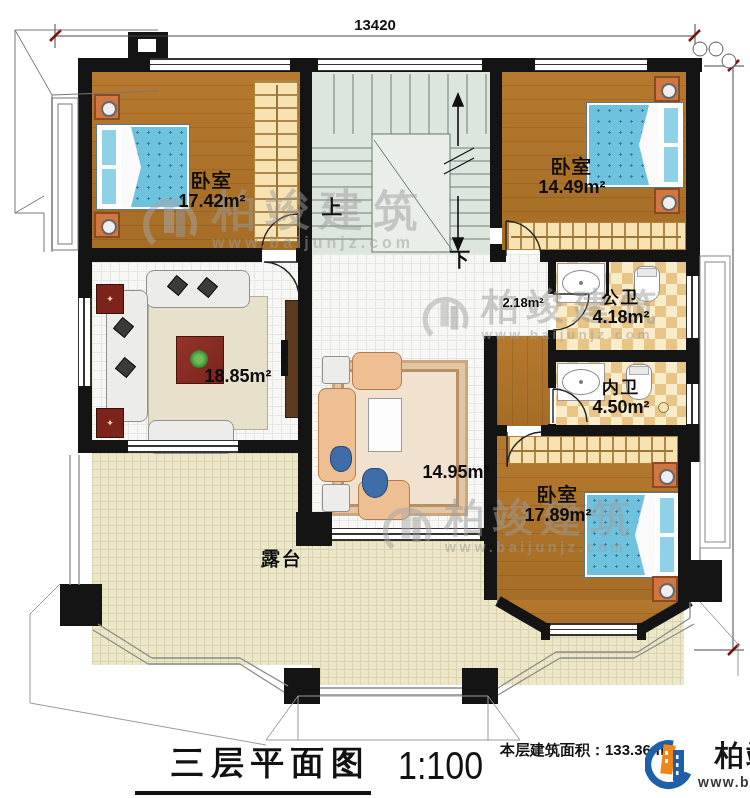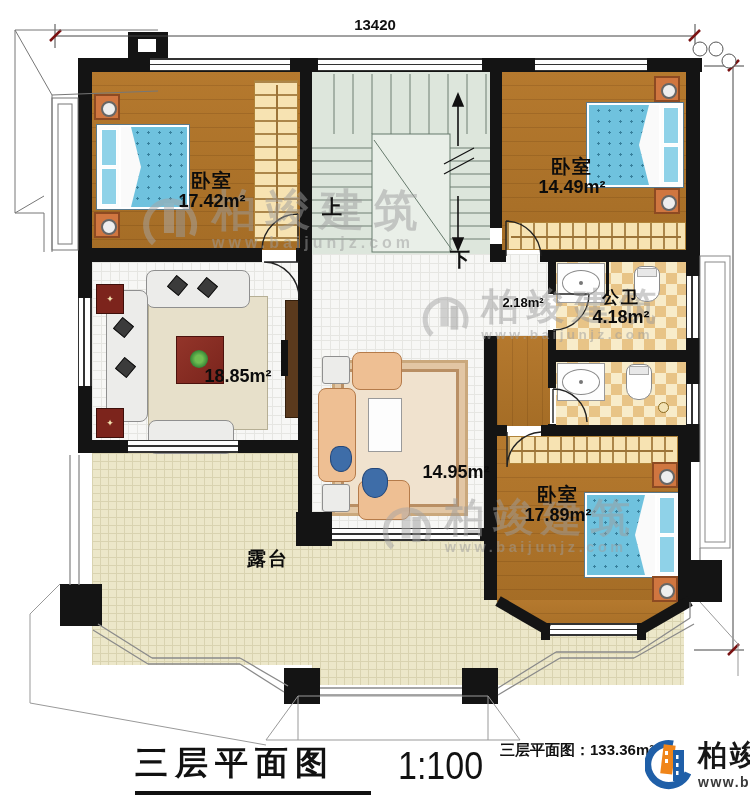--- a/index.html
+++ b/index.html
@@ -364,44 +364,48 @@
       <div class="ar">14.49m²</div>
   </div>
   <div class="abs rlabel" style="left:498px;top:484px;width:120px;">
     <div class="nm">卧室</div>
       <div class="ar">17.89m²</div>
   </div>
   <div class="abs rlabel rlabel-sm" style="left:556px;top:288px;width:130px;">
     <div class="nm">公卫</div>
       <div class="ar">4.18m²</div>
   </div>
+  <div class="abs rlabel rlabel-sm" style="left:556px;top:378px;width:130px;">
+    <div class="nm">内卫</div>
+      <div class="ar">4.50m²</div>
+  </div>
   <div class="abs rlabel" style="left:178px;top:366px;width:120px;">
       <div class="ar">18.85m²</div>
   </div>
   <div class="abs rlabel" style="left:396px;top:462px;width:120px;">
       <div class="ar">14.95m²</div>
   </div>
-  <div class="abs rlabel" style="left:218px;top:548px;width:100px;">
+  <div class="abs rlabel" style="left:232px;top:548px;width:100px;">
     <div class="nm">露台</div>
   </div>
   <div class="abs rlabel" style="left:473px;top:296px;width:100px;">
     <div class="ar" style="font-size:13px;">2.18m²</div>
   </div>
   <div class="abs dirlabel" style="left:322px;top:194px;">上</div>
   <div class="abs dirlabel" style="left:450px;top:246px;">下</div>
 
-  <div class="abs" style="left:0;top:735px;width:750px;height:63px;">
+  <div class="abs" style="left:0;top:735px;width:750px;height:63px;text-align:right;">
     <div class="abs" style="left:135px;top:6px;">
       <div class="ft-title">三层平面图</div>
       <div style="width:236px;height:4px;background:#111;margin-top:5px;"></div>
 
     </div>
     <div class="abs ft-scale" style="left:398px;top:8px;">1:100</div>
     <div class="abs" style="left:500px;top:6px;">
-      <div class="ft-small"><span>三层平面图：</span><span>133.36m²</span></div>
+      <div class="ft-small"><span>本层建筑面积：</span><span>133.36m²</span></div>
     </div>
     <div class="abs" style="left:645px;top:2px;display:flex;align-items:center;gap:7px;">
       <svg width="46" height="56">
         <path d="M28,7 A21,21 0 1 0 43,36" stroke="#1f5fa8" stroke-width="7" fill="none"></path>
         <rect x="17" y="8" width="12" height="29" fill="#f08519" transform="rotate(7 23 22)"></rect>
         <rect x="28" y="13" width="11" height="31" fill="#1f5fa8"></rect>
         <rect x="20" y="14" width="3" height="4" fill="#fff"></rect>
           <rect x="20" y="22" width="3" height="4" fill="#fff"></rect>
         <rect x="31" y="18" width="2.5" height="4" fill="#fff"></rect>
           <rect x="31" y="26" width="2.5" height="4" fill="#fff"></rect>

